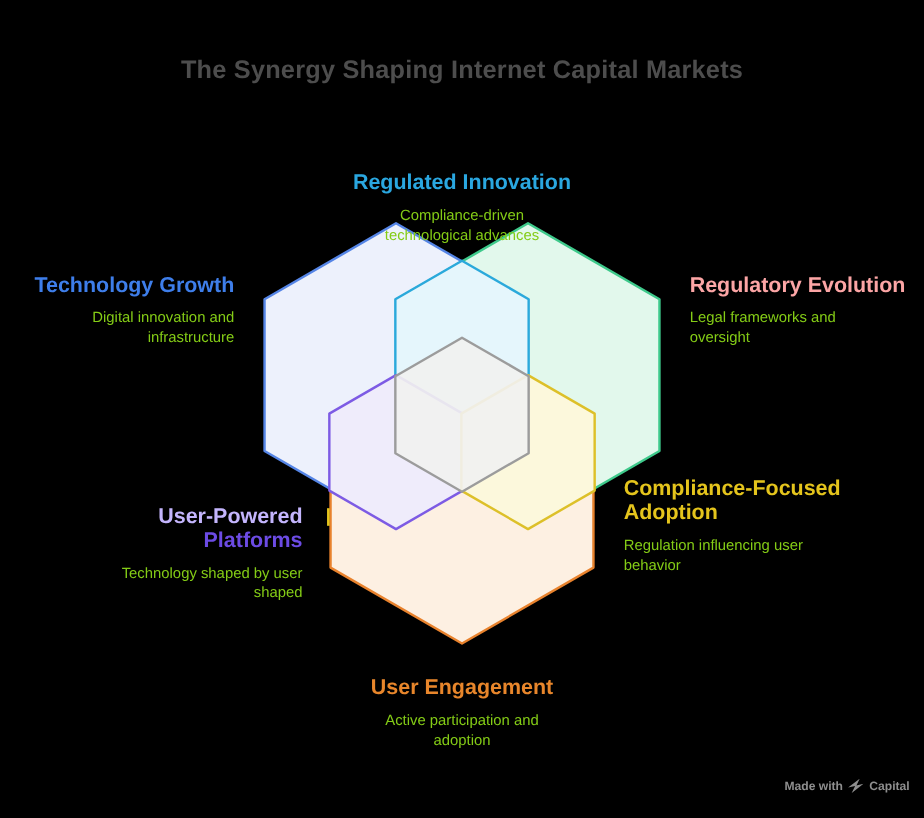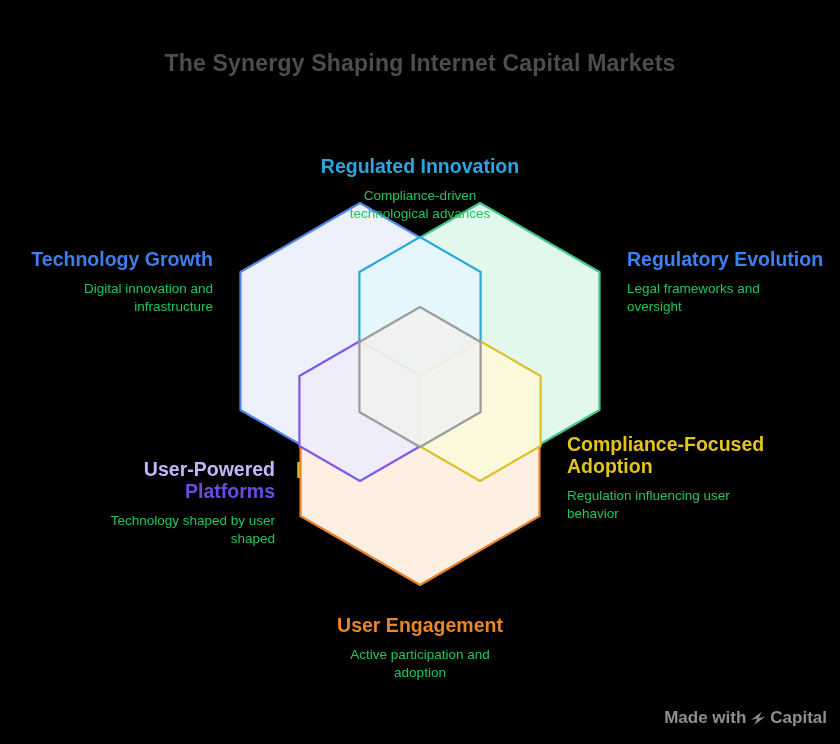--- a/index.html
+++ b/index.html
@@ -8,33 +8,33 @@
     font-family:"Liberation Sans","DejaVu Sans",sans-serif;
   }
   .hex-layer{position:absolute;left:0;top:0;width:840px;height:744px;}
   .page-title{
     position:absolute;left:0;right:0;top:50px;text-align:center;
     font-size:23px;font-weight:bold;letter-spacing:.2px;
   }
   .lab{position:absolute;}
   .lab .hline{font-size:19.5px;font-weight:bold;line-height:22px;white-space:nowrap;}
   .lab .sub{margin-top:10px;}
-  .lab .sline{font-size:13.5px;line-height:18px;white-space:nowrap;color:#22c55e;}
+  .lab .sline{font-size:13.5px;line-height:18px;white-space:nowrap;color:#84cc16;}
   .align-c{text-align:center;}
   .align-r{text-align:right;}
   .align-l{text-align:left;}
   .lab-regulated{left:0;right:0;top:111px;}
   .lab-tech{right:627px;top:248px;}
   .lab-regevo{left:627px;top:248px;}
   .lab-userpow{right:565px;top:458px;}
   .lab-compl{left:567px;top:433px;}
   .lab-engage{left:0;right:0;top:614px;}
   .watermark{
     position:absolute;right:13px;top:708px;display:flex;align-items:center;gap:5px;
-    font-size:17px;font-weight:bold;text-align:right;
+    font-size:11px;font-weight:bold;text-align:right;
   }
   .watermark svg{display:block;}
 </style>
 </head>
 <body>
 
 <div class="canvas" style="background: rgb(0, 0, 0);">
 
   <svg id="hex-svg" class="hex-layer" viewBox="0 0 840 744">
       <polygon points="360.0,203.0 479.5,272.0 479.5,410.0 360.0,479.0 240.5,410.0 240.5,272.0" fill="#edf1fc" fill-opacity="1" stroke="#5585e6" stroke-width="2.2" stroke-linejoin="round"></polygon>
@@ -59,21 +59,21 @@
 
   <div class="lab lab-tech align-r">
     <div class="hline" style="color: rgb(62, 126, 234);">Technology Growth</div>
     <div class="sub">
       <div class="sline">Digital innovation and</div>
       <div class="sline">infrastructure</div>
     </div>
   </div>
 
   <div class="lab lab-regevo align-l">
-    <div class="hline" style="color: #3b82f6;">Regulatory Evolution</div>
+    <div class="hline" style="color: #fca5a5;">Regulatory Evolution</div>
     <div class="sub">
       <div class="sline">Legal frameworks and</div>
       <div class="sline">oversight</div>
     </div>
   </div>
 
   <div class="lab lab-userpow align-r">
     <div>
       <div class="hline" style="color: #c4b5fd;">User-Powered</div>
       <div class="hline" style="color: rgb(108, 75, 228);">Platforms</div>

